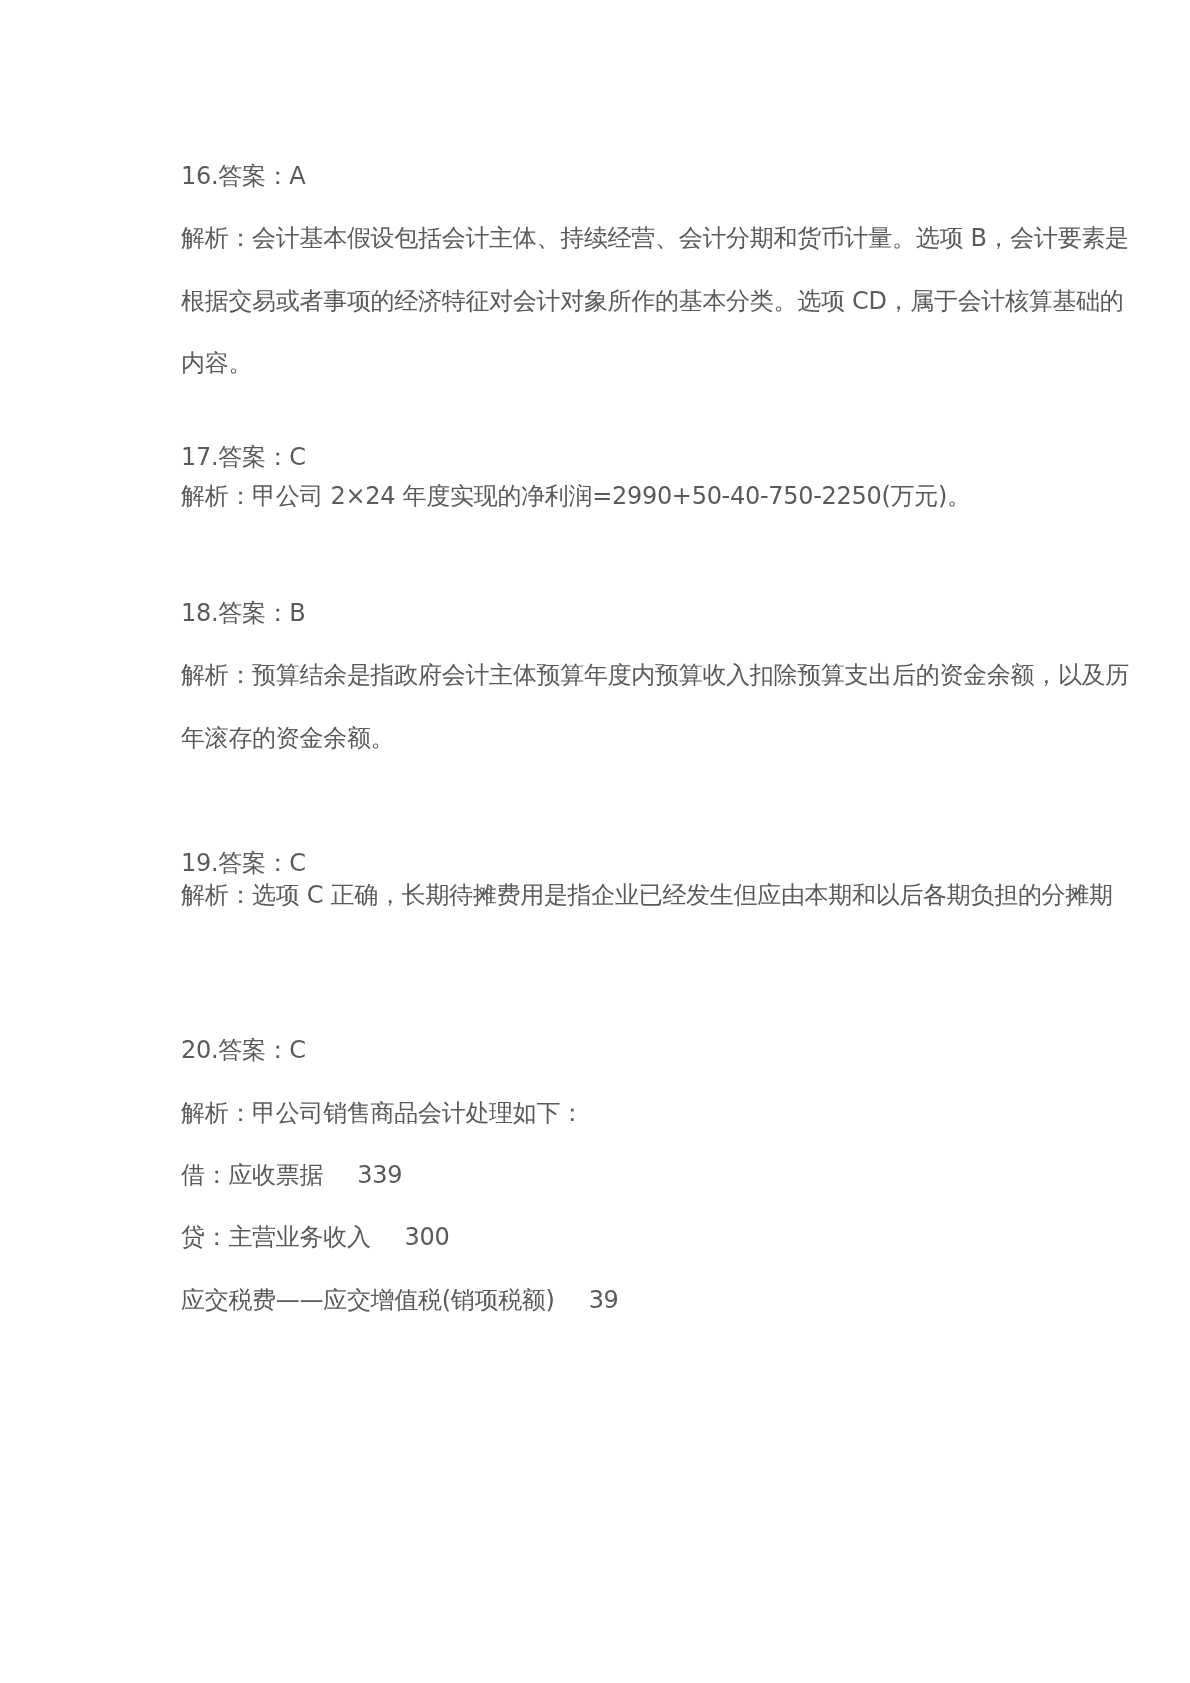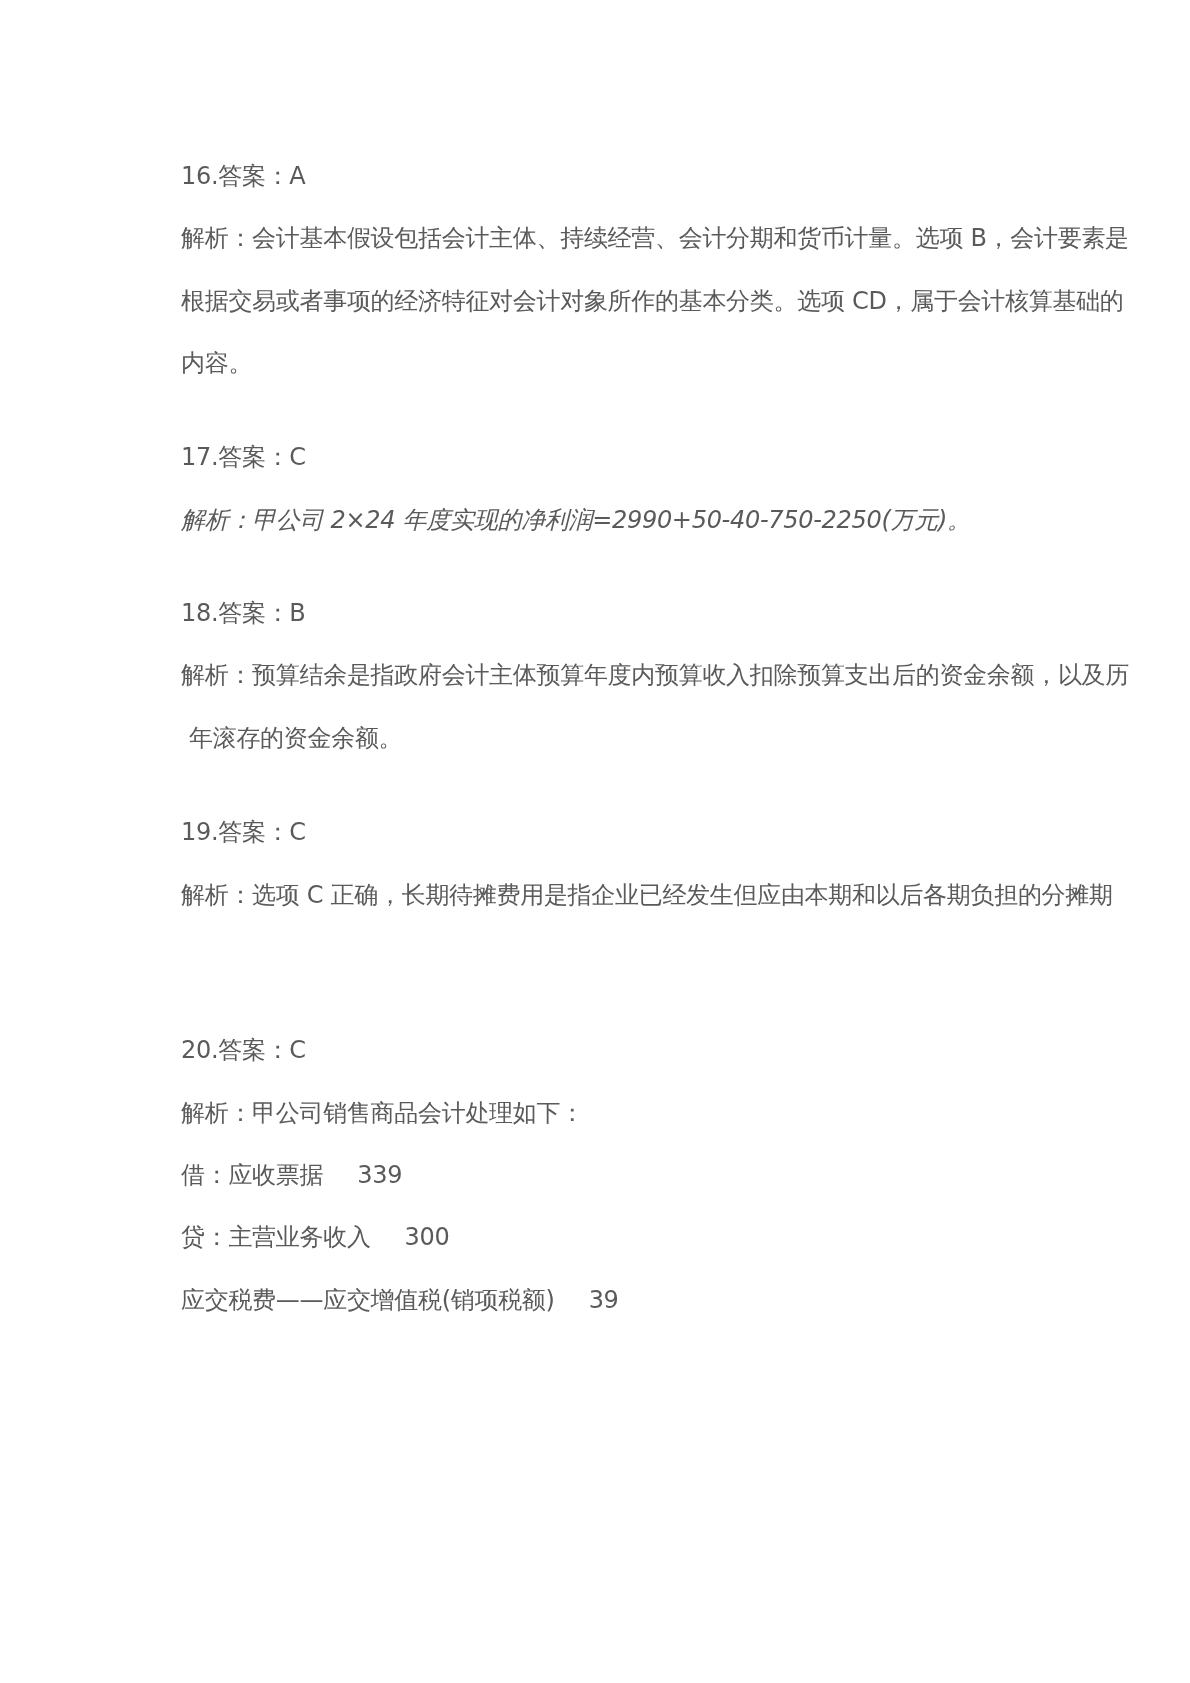--- a/index.html
+++ b/index.html
@@ -35,27 +35,27 @@
 <body>
 
 <div class="page">
 
   <div class="line" style="top:163px;">16.答案：A</div>
   <div class="line" style="top:225px;">解析：会计基本假设包括会计主体、持续经营、会计分期和货币计量。选项 B，会计要素是</div>
   <div class="line" style="top:288px;">根据交易或者事项的经济特征对会计对象所作的基本分类。选项 CD，属于会计核算基础的</div>
   <div class="line" style="top:350px;">内容。</div>
 
   <div class="line" style="top:444px;">17.答案：C</div>
-  <div class="line" style="top:507px;font-style:italic;">解析：甲公司 2×24 年度实现的净利润=2990+50-40-750-2250(万元)。</div>
+  <div class="line" style="top:483px;">解析：甲公司 2×24 年度实现的净利润=2990+50-40-750-2250(万元)。</div>
 
   <div class="line" style="top:600px;">18.答案：B</div>
   <div class="line" style="top:662px;">解析：预算结余是指政府会计主体预算年度内预算收入扣除预算支出后的资金余额，以及历</div>
-  <div class="line" style="top:725px;margin-left:8px;">年滚存的资金余额。</div>
+  <div class="line" style="top:725px;">年滚存的资金余额。</div>
 
-  <div class="line" style="top:819px;text-align:center;">19.答案：C</div>
+  <div class="line" style="top:850px;text-align:center;">19.答案：C</div>
   <div class="line" style="top:882px;text-align:center;">解析：选项 C 正确，长期待摊费用是指企业已经发生但应由本期和以后各期负担的分摊期</div>
 
   <div class="line" style="top:1037px;">20.答案：C</div>
   <div class="line" style="top:1100px;">解析：甲公司销售商品会计处理如下：</div>
 
   <div class="line" style="top:1162px;">
     <span>借：应收票据</span><span class="gap"></span><span>339</span>
   </div>
   <div class="line" style="top:1224px;text-align:center;">
     <span>贷：主营业务收入</span><span class="gap"></span><span>300</span>

